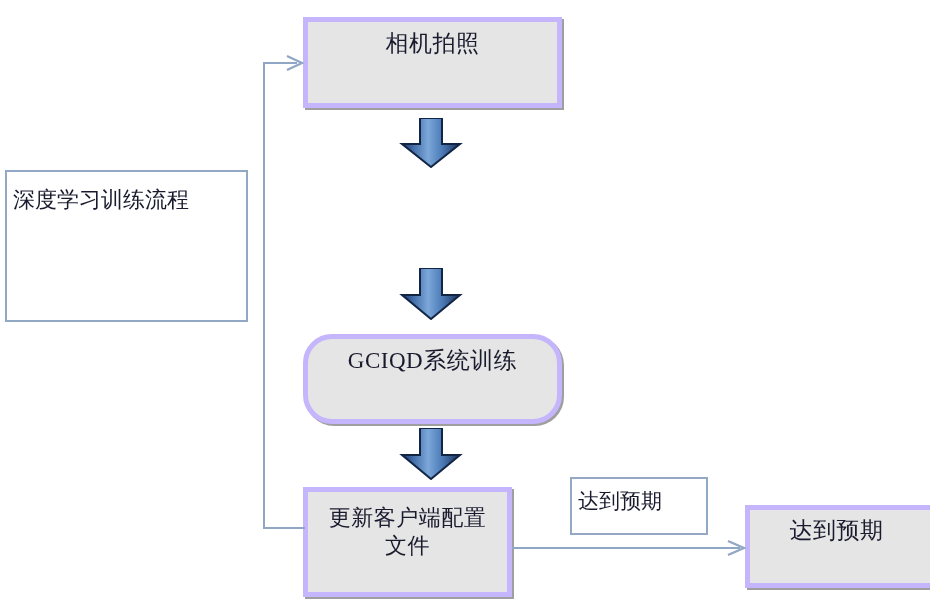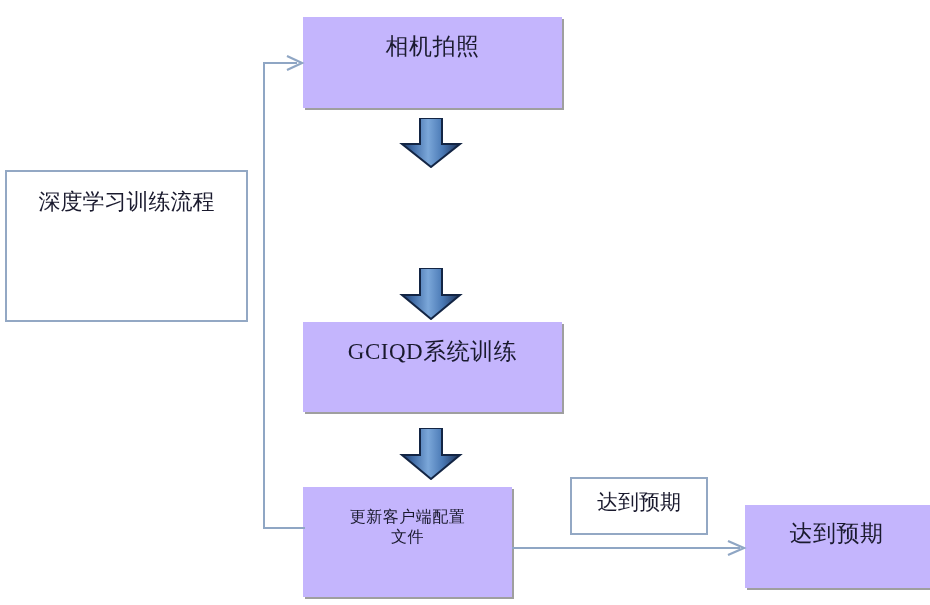--- a/index.html
+++ b/index.html
@@ -15,22 +15,22 @@
     width: 930px;
     height: 605px;
     background: #ffffff;
     overflow: hidden;
   }
 
   
   .proc-box {
     position: absolute;
     box-sizing: border-box;
-    background: #c4b5fd;
-    border: 8px solid #c4b5fd;
+    background: #e5e5e5;
+    border: 5px solid #c4b5fd;
     box-shadow: 2px 2px 0 rgba(80,80,80,0.55);
   }
   .proc-box .box-text {
     position: absolute;
     left: 0;
     right: 0;
     top: 8px;
     text-align: center;
     font-size: 23px;
     line-height: 1.25;
@@ -43,25 +43,25 @@
   .note-box {
     position: absolute;
     box-sizing: border-box;
     background: #ffffff;
     border: 2px solid #93a8c4;
   }
   .note-text {
     position: absolute;
     left: 6px;
     right: 6px;
-    text-align: center;
     color: #1a1a2e;
     font-size: 22px;
     line-height: 1.3;
     white-space: pre-line;
+    font-family: Liberation Mono, monospace;
   }
 
   
   .block-arrow {
     position: absolute;
   }
 
   
   .conn {
     position: absolute;
@@ -110,41 +110,41 @@
           <stop offset="18%" stop-color="#3f6aa5"></stop>
           <stop offset="45%" stop-color="#7ba7d9"></stop>
           <stop offset="70%" stop-color="#4a79b5"></stop>
           <stop offset="100%" stop-color="#1b2f56"></stop>
         </linearGradient>
       </defs>
       <polygon points="22,0 44,0 44,27 62,27 33,51 4,27 22,27" fill="url(#ag2)" stroke="#132544" stroke-width="2"></polygon>
     </svg>
   </div>
 
-  <div class="proc-box" style="left:303px; top:322px; width:259px; height:90px;">
+  <div class="proc-box" style="left:303px; top:334px; width:259px; height:90px;border-radius:29px;">
     <div class="box-text">GCIQD系统训练</div>
   </div>
 
   <div class="block-arrow" style="left:398px; top:428px; width:66px; height:52px;">
     <svg width="66" height="52" viewBox="0 0 66 52">
       <defs>
         <linearGradient id="ag3" x1="0" y1="0" x2="1" y2="0">
           <stop offset="0%" stop-color="#1f3864"></stop>
           <stop offset="18%" stop-color="#3f6aa5"></stop>
           <stop offset="45%" stop-color="#7ba7d9"></stop>
           <stop offset="70%" stop-color="#4a79b5"></stop>
           <stop offset="100%" stop-color="#1b2f56"></stop>
         </linearGradient>
       </defs>
       <polygon points="22,0 44,0 44,27 62,27 33,51 4,27 22,27" fill="url(#ag3)" stroke="#132544" stroke-width="2"></polygon>
     </svg>
   </div>
 
   <div class="proc-box" style="left:303px; top:487px; width:209px; height:110px;">
-    <div class="box-text" style="top:12px; font-size:16px;">更新客户端配置
+    <div class="box-text" style="top:12px; font-size:22px;">更新客户端配置
 文件</div>
   </div>
 
   <div class="note-box" style="left:570px; top:477px; width:138px; height:58px;">
     <div class="note-text" style="top:10px; font-size:21px;">达到预期</div>
   </div>
 
   <div class="proc-box" style="left:745px; top:505px; width:200px; height:83px;">
     <div class="box-text" style="top:7px; right:17px;">达到预期</div>
   </div>

